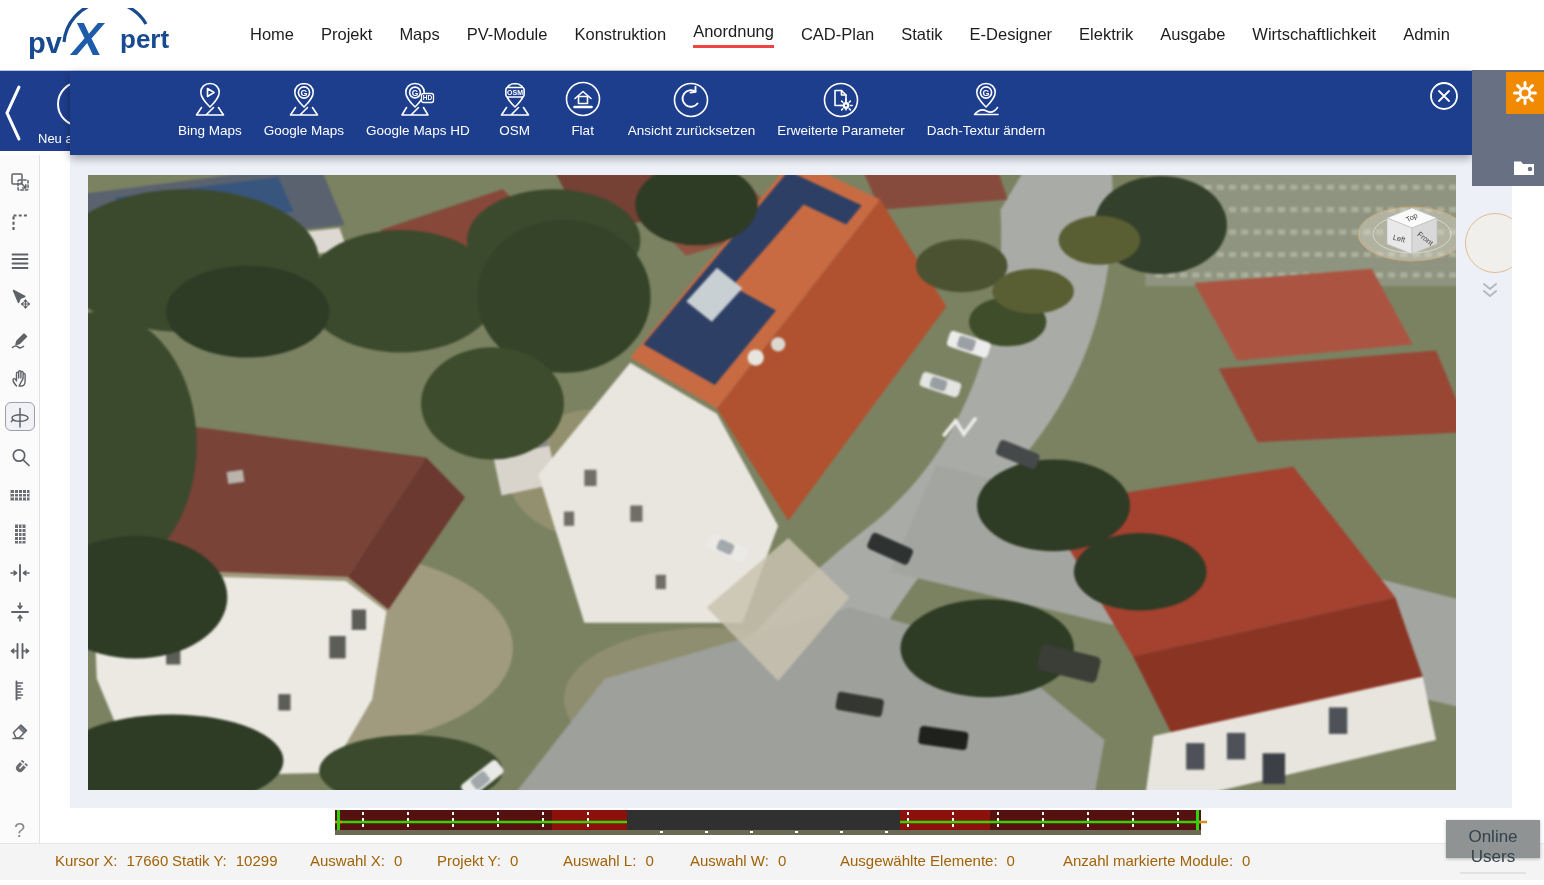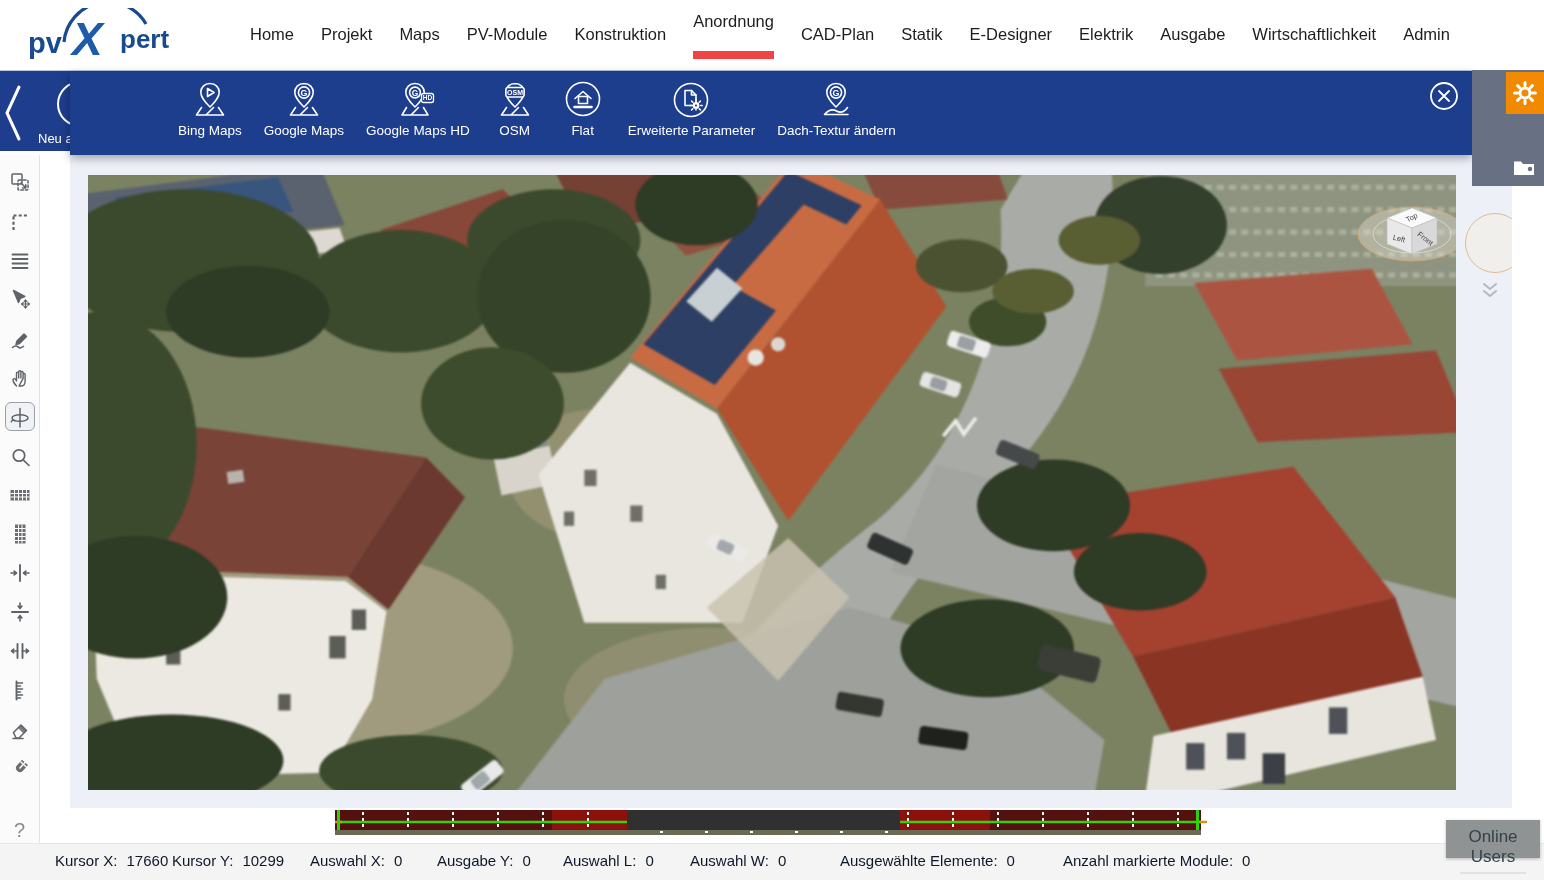--- a/index.html
+++ b/index.html
@@ -8,21 +8,21 @@
   
   .header{position:absolute;left:0;top:0;width:1544px;height:70px;background:#fff;}
   .logo{position:absolute;left:28px;top:10px;width:170px;height:52px;}
   .logo .pv{position:absolute;left:0;top:17px;font-size:29px;font-weight:bold;color:#184a90;}
   .logo .bigx{position:absolute;left:44px;top:2px;font-size:46px;font-weight:bold;font-style:italic;color:#1d5ca8;}
   .logo .pert{position:absolute;left:92px;top:14px;font-size:26px;font-weight:bold;color:#184a90;}
   .logo svg{position:absolute;left:30px;top:-2px;}
   .nav{position:absolute;left:250px;top:0;height:70px;display:flex;align-items:center;gap:27px;
        font-size:16.5px;color:#1d1d20;}
   .nav span{cursor:pointer;padding-bottom:2px;}
-  .nav span.active{border-bottom:8px solid #ef4444;padding-bottom:20px;}
+  .nav span.active{border-bottom:3px solid #ef4444;padding-bottom:4px;}
   
   .bar-base{position:absolute;left:0;top:70px;width:1472px;height:80px;background:#1e3d8c;
             border-top:1px solid #b9c6e2;z-index:1;}
   .back{position:absolute;left:3px;top:13px;cursor:pointer;}
   .neu{position:absolute;left:34px;top:8px;width:90px;color:#fff;cursor:pointer;}
   .neu .circ{position:absolute;left:23px;top:2px;width:42px;height:42px;border:2px solid #fff;border-radius:50%;}
   .neu .lbl{position:absolute;left:4px;top:52px;font-size:13px;white-space:nowrap;}
   .bar-popup{position:absolute;left:70px;top:72px;width:1402px;height:83px;background:#1d3d8d;
              box-shadow:0 3px 9px rgba(0,0,0,.35);z-index:2;display:flex;align-items:flex-start;
              padding:5px 0 0 108px;gap:22px;box-sizing:border-box;}
@@ -50,21 +50,21 @@
   .map > svg.scene{position:absolute;left:0;top:0;width:100%;height:100%;filter:blur(1.3px) saturate(.95);
                    transform:scale(1.02);}
   .cube{position:absolute;left:1267px;top:26px;width:115px;height:66px;cursor:pointer;}
   .ghostcircle{position:absolute;left:1395px;top:58px;width:58px;height:58px;border-radius:50%;
                border:1px solid #ddbd92;background:rgba(244,238,226,.55);}
   .scrollchev{position:absolute;left:1410px;top:126px;cursor:pointer;}
   
   .timeline{position:absolute;left:335px;top:810px;z-index:3;cursor:pointer;}
   
   .statusbar{position:absolute;left:0;top:843px;width:1544px;height:36px;background:#f4f4f4;
-             border-top:1px solid #e6e6e6;z-index:2;font-size:15px;color:#0f172a;}
+             border-top:1px solid #e6e6e6;z-index:2;font-size:15px;color:#a16207;}
   .sitem{position:absolute;top:8px;white-space:nowrap;}
   .sitem .v{margin-left:9px;}
   
   .online{position:absolute;left:1446px;top:820px;width:94px;height:38px;background:#8f9394;z-index:6;
           color:#33424b;font-size:17px;text-align:center;padding-top:7px;box-sizing:border-box;
           cursor:pointer;box-shadow:0 1px 3px rgba(0,0,0,.25);}
   .online .ul{width:66px;height:2px;background:#e2e2e2;margin:5px auto 0;}
   svg{display:block;}
 </style>
 </head>
@@ -158,20 +158,28 @@
       <svg viewBox="0 0 46 46" fill="none" stroke="#fff" stroke-width="1.6" stroke-linecap="round" stroke-linejoin="round">
         <circle cx="23" cy="22" r="16.5"></circle>
         <path d="M15 21.5 L23 14.5 L31 21.5"></path>
         <rect x="18.5" y="19.5" width="9" height="7"></rect>
         <path d="M14.5 30 H31.5" stroke-width="2.6"></path>
       </svg>
       <span class="tl">Flat</span>
     </div>
 
 
+    <div class="tbtn">
+      <svg viewBox="0 0 46 46" fill="none" stroke="#fff" stroke-width="1.6" stroke-linecap="round" stroke-linejoin="round">
+        <circle cx="23" cy="23" r="16.5"></circle>
+        <path d="M29.5 26.5 A8.3 8.3 0 1 1 27.5 14.6" stroke-width="1.9"></path>
+        <path d="M27.5 9.8 V14.8 L22.5 15.6" stroke-width="1.9"></path>
+      </svg>
+      <span class="tl">Ansicht zurücksetzen</span>
+    </div>
 
     <div class="tbtn">
       <svg viewBox="0 0 46 46" fill="none" stroke="#fff" stroke-width="1.6" stroke-linecap="round" stroke-linejoin="round">
         <circle cx="23" cy="23" r="16.5"></circle>
         <path d="M17 13.5 h6.5 l4.5 4.5 v10.5 h-11 Z"></path>
         <path d="M23.5 13.5 v4.5 h4.5"></path>
         <circle cx="28" cy="28.5" r="3.4" fill="#fff" stroke="none"></circle>
         <path d="M28 23.9 v-1.6 M28 33.1 v-1.6 M23.4 28.5 h-1.6 M32.6 28.5 h1.6 M24.8 25.3 l-1.2-1.2 M31.2 31.7 l1.2 1.2 M31.2 25.3 l1.2-1.2 M24.8 31.7 l-1.2 1.2" stroke-width="1.5"></path>
         <circle cx="28" cy="28.5" r="1.1" fill="#1d3d8d" stroke="none"></circle>
       </svg>
@@ -473,23 +481,23 @@
       <path d="M0 12 H7 M862 12 H872" stroke="#d98e1f" stroke-width="2.5"></path>
       <rect x="2" y="0" width="3" height="20" fill="#2fd10a"></rect>
       <rect x="861" y="0" width="3" height="20" fill="#2fd10a"></rect>
       <rect x="0" y="20" width="866" height="5" fill="#6a6a55"></rect>
       <path d="M325 22 h3 M370 22 h3 M415 22 h3 M460 22 h3 M505 22 h3 M550 22 h3" stroke="#fff" stroke-width="2"></path>
     </svg>
   </div>
 
   <div class="statusbar">
     <div class="sitem" style="left:55px"><span>Kursor X:</span><span class="v">17660</span></div>
-    <div class="sitem" style="left:172px"><span>Kursor Y:</span><span class="v">10299</span></div>
+    <div class="sitem" style="left:172px"><span>Statik Y:</span><span class="v">10299</span></div>
     <div class="sitem" style="left:310px"><span>Auswahl X:</span><span class="v">0</span></div>
-    <div class="sitem" style="left:437px"><span>Ausgabe Y:</span><span class="v">0</span></div>
+    <div class="sitem" style="left:437px"><span>Projekt Y:</span><span class="v">0</span></div>
     <div class="sitem" style="left:563px"><span>Auswahl L:</span><span class="v">0</span></div>
     <div class="sitem" style="left:690px"><span>Auswahl W:</span><span class="v">0</span></div>
     <div class="sitem" style="left:840px"><span>Ausgewählte Elemente:</span><span class="v">0</span></div>
     <div class="sitem" style="left:1063px"><span>Anzahl markierte Module:</span><span class="v">0</span></div>
   </div>
 
   <div class="online">
     <span>Online Users</span>
     <div class="ul"></div>
   </div>

